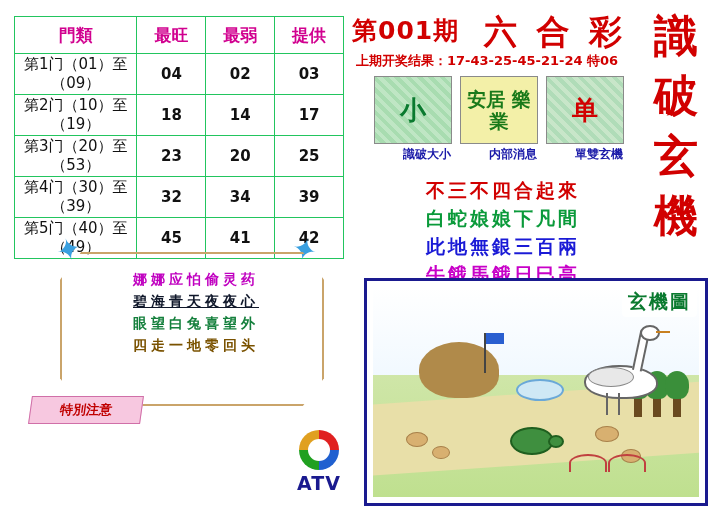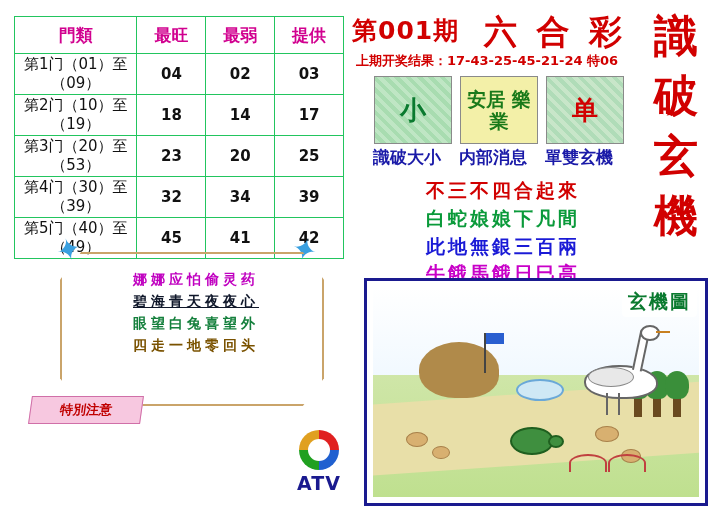--- a/index.html
+++ b/index.html
@@ -63,36 +63,36 @@
     font-size:26px;font-weight:bold;
   }
   .pic1{left:0;background:
      repeating-linear-gradient(45deg,#bfe6c4 0 4px,#a8dcb0 4px 8px);
      color:#0a7a2f;}
   .pic2{left:86px;background:#f3f0a8;color:#1a7a1a;font-size:19px;line-height:22px;text-align:center;}
   .pic3{left:172px;background:
      repeating-linear-gradient(45deg,#c8e6c9 0 4px,#b0dcb8 4px 8px);
      color:#d10000;}
   .piccap{
-    position:absolute;top:70px;width:78px;text-align:left;
-    font-size:17px;color:#1a1aa8;font-weight:bold;
+    position:absolute;top:70px;width:78px;text-align:right;
+    font-size:12px;color:#1a1aa8;font-weight:bold;
   }
   .cap1{left:-1px;}
   .cap2{left:85px;}
   .cap3{left:171px;}
 
   
   .poem{position:absolute;left:378px;top:176px;width:250px;text-align:center;}
   .poem div{
     font-size:19px;font-weight:bold;letter-spacing:3px;line-height:28px;
   }
   .p1{color:#d10000;}
   .p2{color:#0a9a3a;}
   .p3{color:#1a1ad6;}
-  .p4{color:#c800c8;font-family:Liberation Serif, serif;}
+  .p4{color:#c800c8;}
 
   
   .xuanji-title{
     position:absolute;left:98px;top:224px;
     font-size:31px;font-weight:bold;color:#1a1ad6;letter-spacing:5px;
   }
   .star{position:absolute;color:#3aa0e0;font-size:30px;}
   .star1{left:56px;top:232px;transform:rotate(-15deg);}
   .star2{left:292px;top:232px;transform:rotate(15deg);}
 

